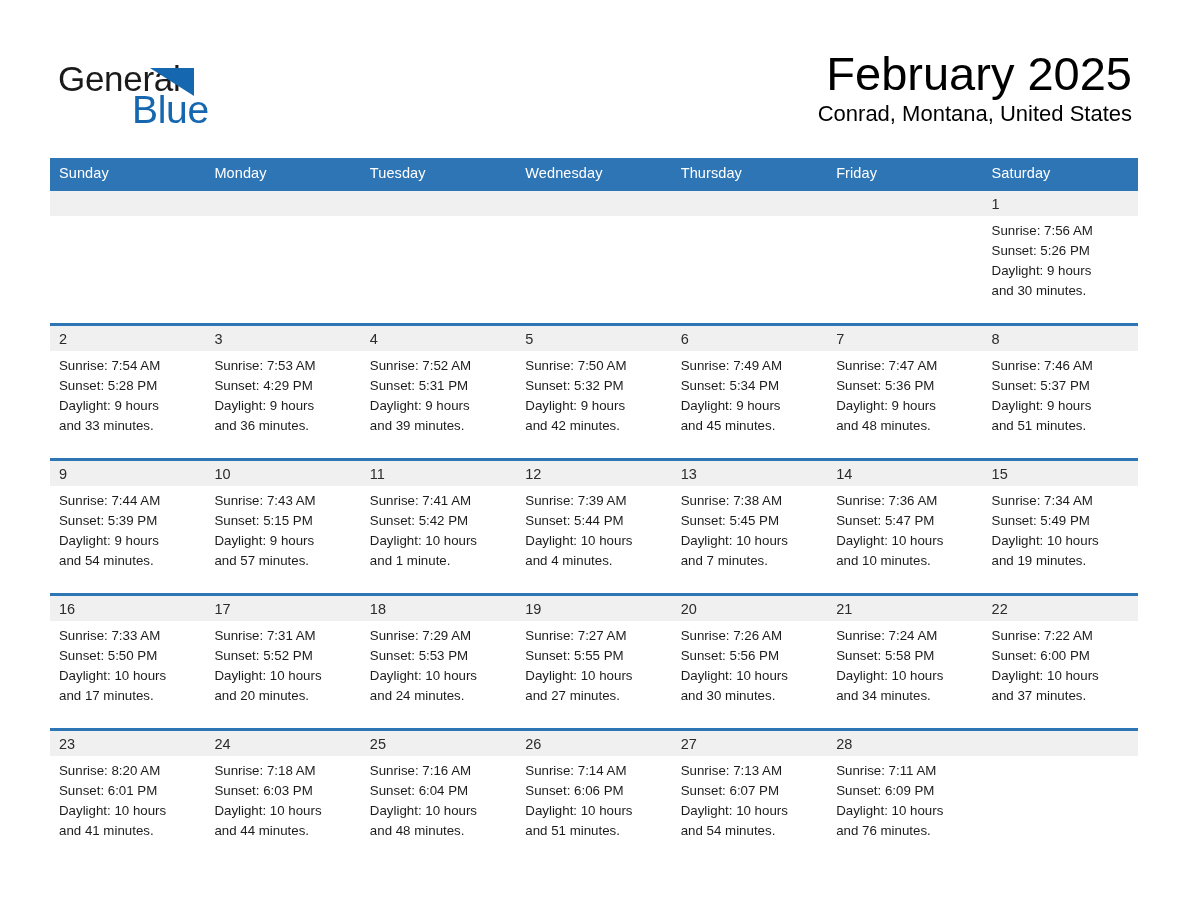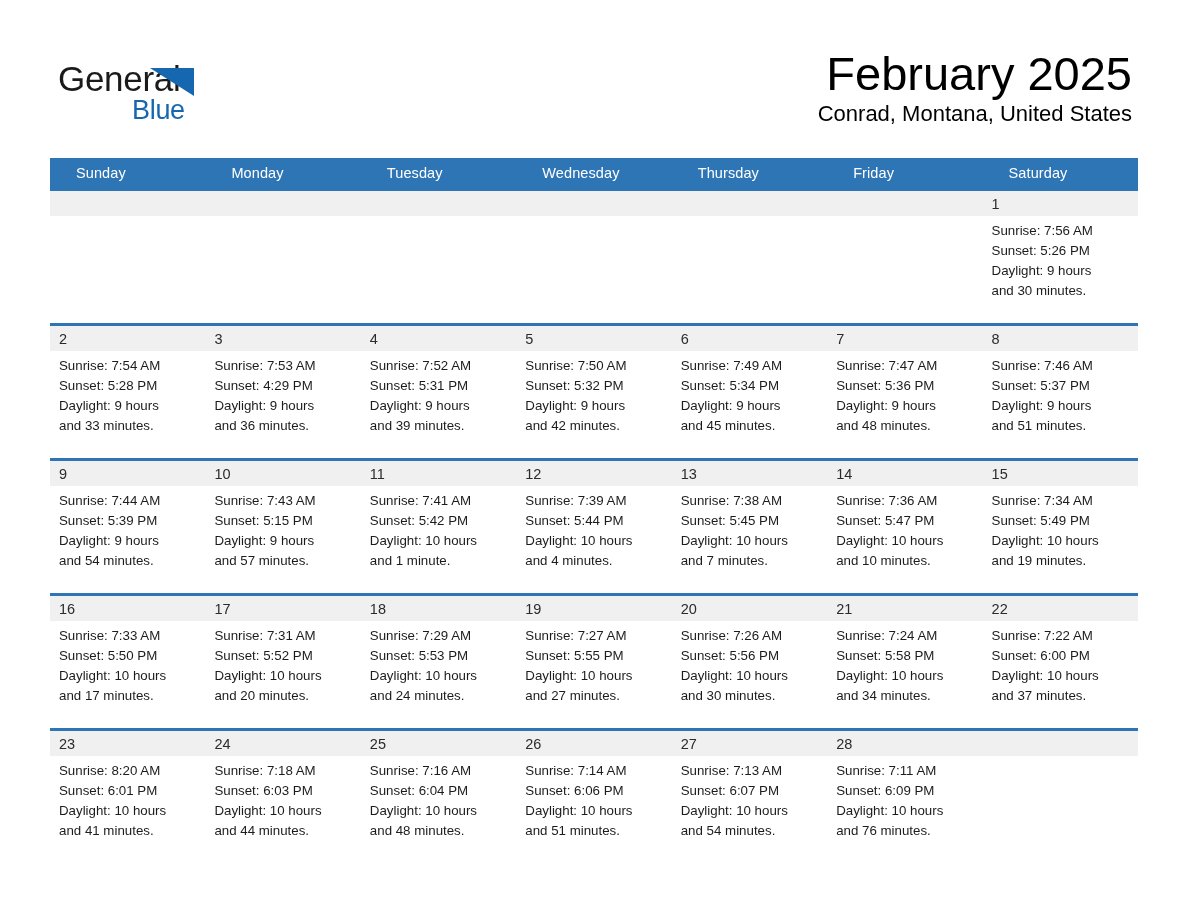--- a/index.html
+++ b/index.html
@@ -56,21 +56,21 @@
     width: 0;
     height: 0;
     border-top: 28px solid #1567b0;
     border-left: 44px solid transparent;
   }
 
   .logo-blue {
     position: absolute;
     left: 74px;
     top: 31px;
-    font-size: 27px;
+    font-size: 39px;
     font-weight: 400;
     color: #1567b0;
     letter-spacing: -0.3px;
     line-height: 40px;
   }
 
   .title-block {
     position: absolute;
     right: 56px;
     top: 48px;
@@ -104,21 +104,21 @@
   .weekday-header {
     display: grid;
     grid-template-columns: repeat(7, 1fr);
     background: #2e75b6;
     height: 30px;
   }
 
   .weekday-cell {
     display: flex;
     align-items: center;
-    padding-left: 26px;
+    padding-left: 9px;
     font-size: 14.5px;
     color: #ffffff;
     font-weight: 400;
     letter-spacing: 0.1px;
   }
 
   .week-row {
     display: grid;
     grid-template-columns: repeat(7, 1fr);
     border-top: 3px solid #2e75b6;

